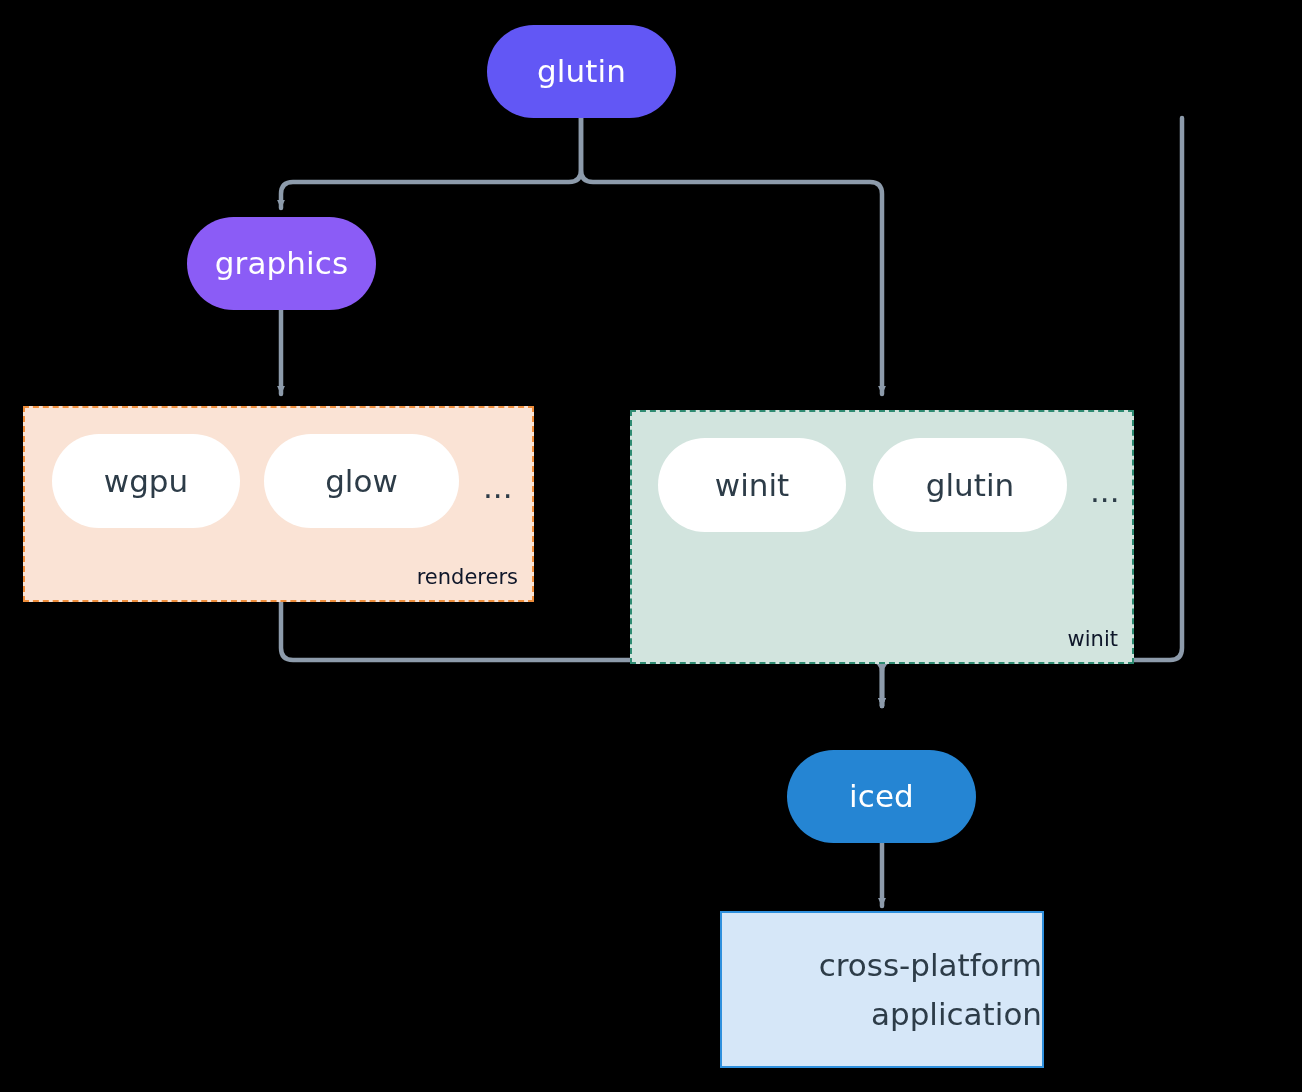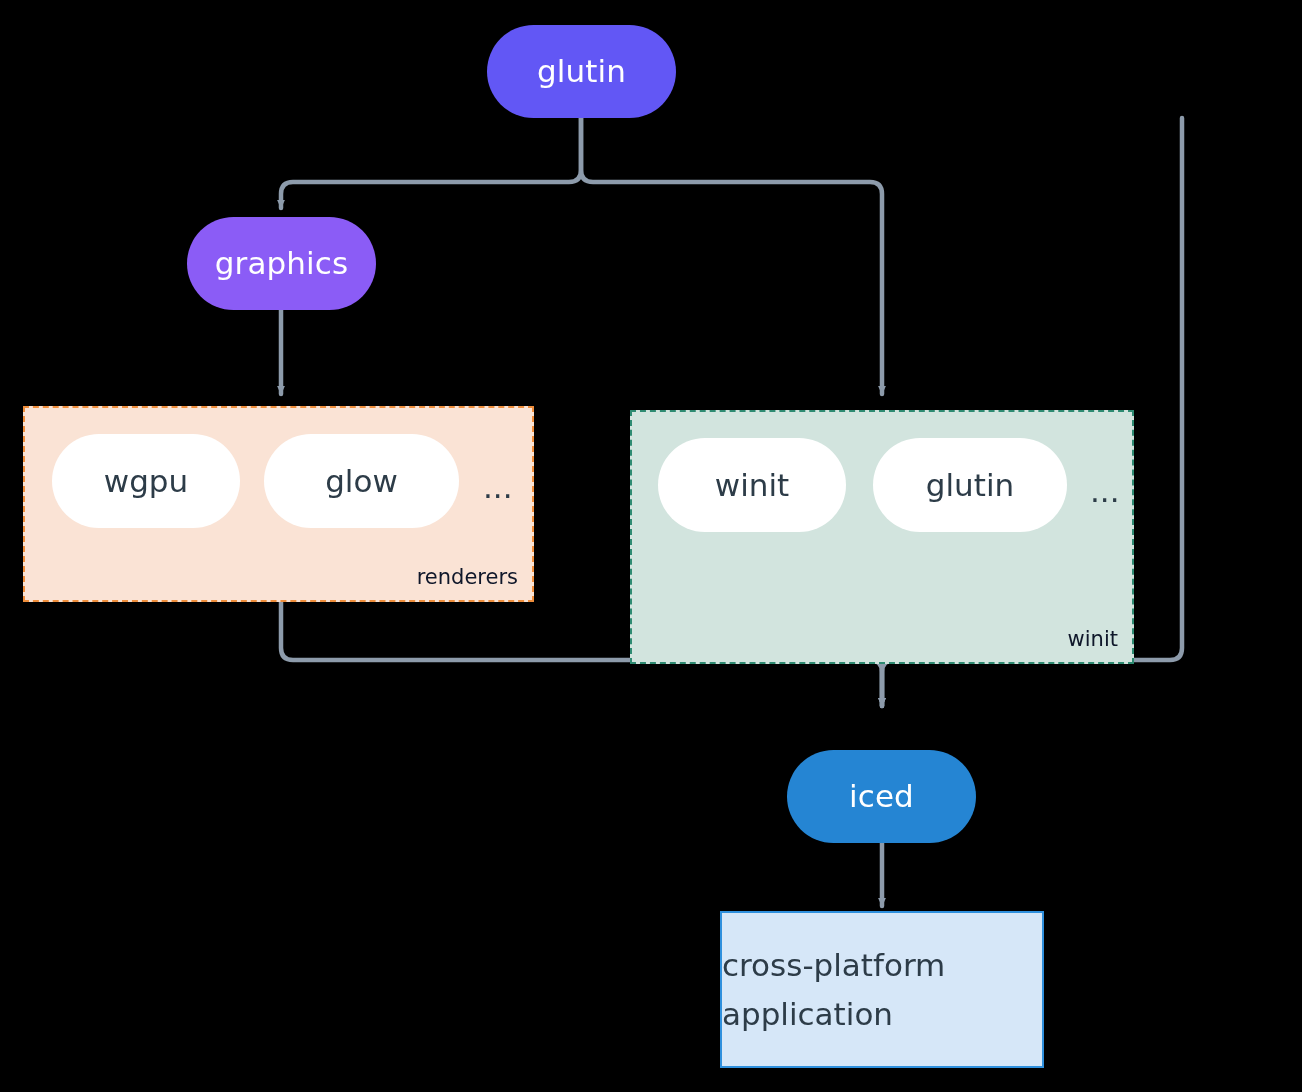--- a/index.html
+++ b/index.html
@@ -43,21 +43,21 @@
     letter-spacing: 0.1px;
     line-height: 1;
     white-space: nowrap;
   }
 
   
   .node-rect {
     position: absolute;
     display: flex;
     flex-direction: column;
-    align-items: flex-start;
+    align-items: flex-end;
     justify-content: center;
     box-sizing: border-box;
     border: 2px solid #2f90dd;
     background: #d6e7f8;
     color: #2d3c48;
     font-size: 31px;
     line-height: 1.55;
     white-space: nowrap;
   }
 

